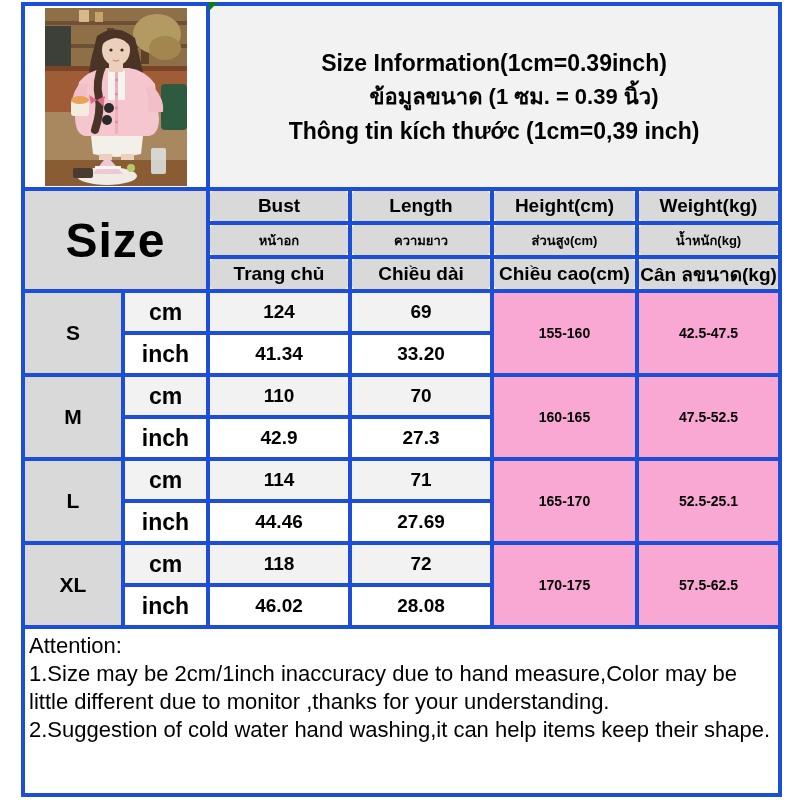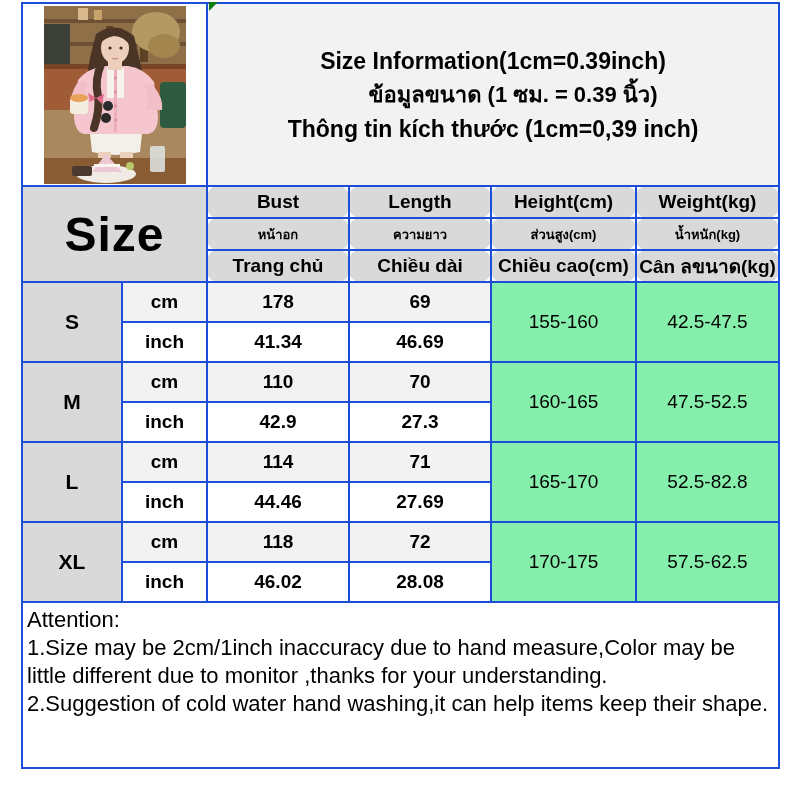--- a/index.html
+++ b/index.html
@@ -4,43 +4,43 @@
 <style>
   html,body{margin:0;padding:0;}
   body{
     width:800px;height:800px;background:#ffffff;position:relative;
     font-family:"Liberation Sans",sans-serif;color:#000;
     -webkit-font-smoothing:antialiased;
   }
   .sheet{position:absolute;left:21px;top:2px;width:757px;}
   table{border-collapse:collapse;table-layout:fixed;width:757px;}
   td{
-    border:2px solid #1d4ed8;text-align:center;vertical-align:middle;
+    border:4px solid #1d4ed8;text-align:center;vertical-align:middle;
     padding:0;overflow:hidden;
   }
   
   .photo-cell{background:#ffffff;height:181px;}
   .title-cell{background:#f2f2f2;}
   .title-en,.title-vi{font-size:23px;font-weight:bold;line-height:34px;}
   .title-th{font-size:22px;font-weight:bold;line-height:34px;padding-left:40px;}
   
   .hdr{background:#d9d9d9;font-size:19px;font-weight:bold;height:30px;border-radius:11px;}
   .hdr-th{font-size:13px;}
   .size-corner{
     background:#d9d9d9;font-size:48px;font-weight:bold;letter-spacing:1px;
   }
   
   .size-letter{background:#d9d9d9;font-size:21px;font-weight:bold;}
-  .unit{font-size:19px;font-weight:bold;}
+  .unit{font-size:23px;font-weight:bold;}
   .val{font-size:19px;font-weight:bold;}
   .row-cm td{height:38px;}
   .row-inch td{height:38px;}
   .bg-cm{background:#f2f2f2;}
   .bg-inch{background:#ffffff;}
-  .merged{background:#86efac;font-size:19px;font-weight:normal;}
+  .merged{background:#f9a8d4;font-size:14px;font-weight:bold;}
   
   .attention-cell{
     background:#ffffff;height:164px;vertical-align:top;text-align:left;
   }
   .attention-inner{padding:3px 6px 0 4px;font-size:22px;line-height:28px;font-weight:normal;}
   
   .corner-marker{
     position:absolute;left:188px;top:0;width:0;height:0;z-index:5;
     border-top:9px solid #0e7d10;border-right:9px solid transparent;
   }
@@ -155,29 +155,29 @@
     <tr>
       <td class="hdr">Trang chủ</td>
       <td class="hdr">Chiều dài</td>
       <td class="hdr">Chiều cao(cm)</td>
       <td class="hdr">Cân ลขนาด(kg)</td>
     </tr>
 
     <tr class="row-cm">
       <td rowspan="2" class="size-letter">S</td>
       <td class="unit bg-cm">cm</td>
-      <td class="val bg-cm">178</td>
+      <td class="val bg-cm">124</td>
       <td class="val bg-cm">69</td>
       <td rowspan="2" class="merged">155-160</td>
       <td rowspan="2" class="merged">42.5-47.5</td>
     </tr>
     <tr class="row-inch">
       <td class="unit bg-inch">inch</td>
       <td class="val bg-inch">41.34</td>
-      <td class="val bg-inch">46.69</td>
+      <td class="val bg-inch">33.20</td>
     </tr>
 
     <tr class="row-cm">
       <td rowspan="2" class="size-letter">M</td>
       <td class="unit bg-cm">cm</td>
       <td class="val bg-cm">110</td>
       <td class="val bg-cm">70</td>
       <td rowspan="2" class="merged">160-165</td>
       <td rowspan="2" class="merged">47.5-52.5</td>
     </tr>
@@ -186,21 +186,21 @@
       <td class="val bg-inch">42.9</td>
       <td class="val bg-inch">27.3</td>
     </tr>
 
     <tr class="row-cm">
       <td rowspan="2" class="size-letter">L</td>
       <td class="unit bg-cm">cm</td>
       <td class="val bg-cm">114</td>
       <td class="val bg-cm">71</td>
       <td rowspan="2" class="merged">165-170</td>
-      <td rowspan="2" class="merged">52.5-82.8</td>
+      <td rowspan="2" class="merged">52.5-25.1</td>
     </tr>
     <tr class="row-inch">
       <td class="unit bg-inch">inch</td>
       <td class="val bg-inch">44.46</td>
       <td class="val bg-inch">27.69</td>
     </tr>
 
     <tr class="row-cm">
       <td rowspan="2" class="size-letter">XL</td>
       <td class="unit bg-cm">cm</td>

